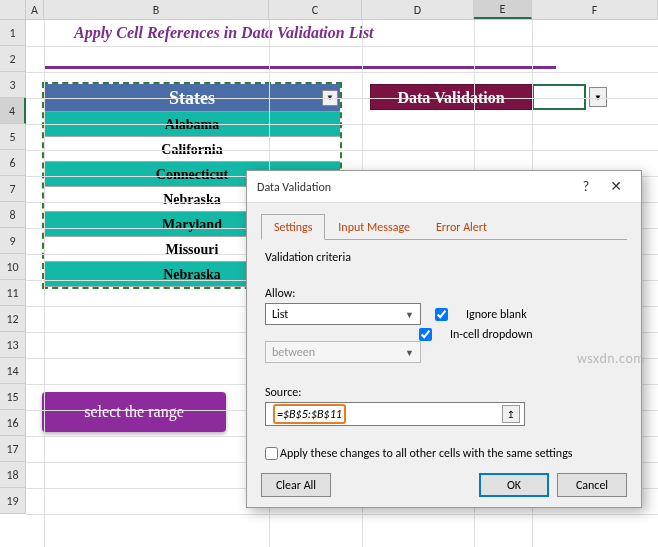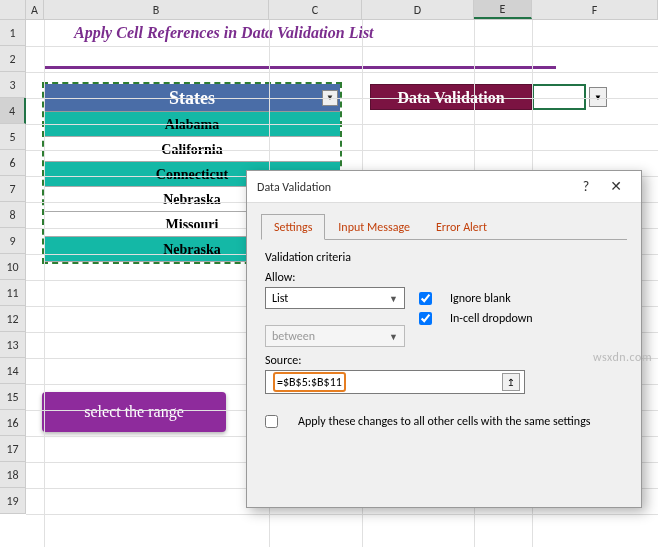--- a/index.html
+++ b/index.html
@@ -33,37 +33,37 @@
 
 .dialog { position: absolute; left: 246px; top: 170px; width: 396px; height: 338px; background: #f0f0f0; border: 1px solid #999; box-shadow: 4px 4px 12px rgba(0,0,0,0.3); }
 .dlg-title { height: 32px; display: flex; align-items: center; padding: 0 10px; background: #fff; border-bottom: 1px solid #ddd; font-size: 12px; color: #333; }
 .dlg-title span:first-child { flex: 1; }
 .dlg-help, .dlg-close { width: 30px; text-align: center; font-size: 14px; color: #333; cursor: pointer; }
 .dlg-body { padding: 10px 14px; }
 .tabs { display: flex; border-bottom: 1px solid #aaa; }
 .tab { padding: 5px 12px; font-size: 12px; color: #c2410c; border: 1px solid transparent; position: relative; top: 1px; }
 .tab.active { background: #f0f0f0; border: 1px solid #aaa; border-bottom: 1px solid #f0f0f0; }
 .section { padding: 10px 4px; font-size: 12px; }
-.lbl { display: block; margin: 6px 0 3px; }
+.lbl { display: block; margin: 22px 0 3px; }
 .row { display: flex; align-items: center; gap: 14px; }
-.select { width: 140px; height: 22px; border: 1px solid #7a7a7a; background: #fff; padding: 0 6px; font-size: 12px; display: flex; align-items: center; justify-content: space-between; }
+.select { width: 156px; height: 22px; border: 1px solid #7a7a7a; background: #fff; padding: 0 6px; font-size: 12px; display: flex; align-items: center; justify-content: space-between; }
 .select.disabled { color: #999; background: #f5f5f5; border-color: #bbb; }
 .select .arr { font-size: 9px; color: #555; }
 .chk { display: flex; align-items: center; gap: 18px; font-size: 12px; }
 .chk input { width: 13px; height: 13px; }
 .src-box { display: flex; align-items: center; width: 260px; height: 24px; border: 1px solid #7a7a7a; background: #fff; padding: 0 4px; }
-.src-box .val { flex: 1; font-size: 12px; padding: 2px 3px; }
+.src-box .val { flex: 1; font-size: 12px; padding: 2px 3px; font-style: italic; }
 .highlight { border: 2px solid #e67e22; border-radius: 3px; padding: 1px 2px; }
 .refbtn { width: 18px; height: 18px; border: 1px solid #999; background: #f0f0f0; display: flex; align-items: center; justify-content: center; font-size: 10px; }
-.apply-row { margin-top: 20px; display: flex; align-items: center; gap: 20px; font-size: 12px; }
+.apply-row { margin-top: 20px; display: flex; align-items: center; gap: 2px; font-size: 12px; }
 .dlg-foot { position: absolute; bottom: 10px; left: 14px; right: 14px; display: flex; align-items: center; }
 .btn { min-width: 70px; height: 24px; border: 1px solid #888; background: #e1e1e1; font-size: 12px; display: inline-flex; align-items: center; justify-content: center; cursor: pointer; }
 .btn.primary { border: 2px solid #0078d4; background: #e1e1e1; }
 
-.watermark { position: absolute; right: 6px; top: 350px; font-size: 12px; color: #bbb; letter-spacing: 0.5px; }
+.watermark { position: absolute; right: 13px; top: 350px; font-size: 14px; color: #bbb; letter-spacing: 0.5px; }
 </style>
 </head>
 <body>
 
 <div class="grid">
   <div class="colheads" id="colheads">
       <div class="colhead" style="width: 26px;"></div>
       <div class="colhead" style="width: 18px;">A</div>
       <div class="colhead" style="width: 225px;">B</div>
       <div class="colhead" style="width: 93px;">C</div>
@@ -99,20 +99,21 @@
     <div class="tbl">
       <div class="tbl-head">
         <span>States</span>
         <div class="dd">▼</div>
       </div>
       <div id="tblrows">
           <div class="tbl-row even">Alabama</div>
           <div class="tbl-row">California</div>
           <div class="tbl-row even">Connecticut</div>
           <div class="tbl-row">Nebraska</div>
+          <div class="tbl-row even">Maryland</div>
           <div class="tbl-row">Missouri</div>
           <div class="tbl-row even">Nebraska</div>
         </div>
     </div>
 
     <div class="dv-label">Data Validation</div>
     <div class="sel-cell"></div>
     <div class="sel-dd">▼</div>
 
     <div class="badge">select the range</div>
@@ -188,15 +189,27 @@
         <span class="val"><span class="highlight">=$B$5:$B$11</span></span>
         <div class="refbtn">↥</div>
       </div>
 
       <label class="apply-row">
         <input type="checkbox" style="">
         <span>Apply these changes to all other cells with the same settings</span>
       </label>
     </div>
   </div>
+  <div class="dlg-foot">
+    <div class="btn">
+        <span>Clear All</span>
+      </div>
+    <div style="flex:1"></div>
+    <div class="btn primary" style="margin-right:8px;">
+        <span>OK</span>
+      </div>
+    <div class="btn">
+        <span>Cancel</span>
+      </div>
+  </div>
 </div>
 
 <div class="watermark">wsxdn.com</div>
 
 </body></html>

